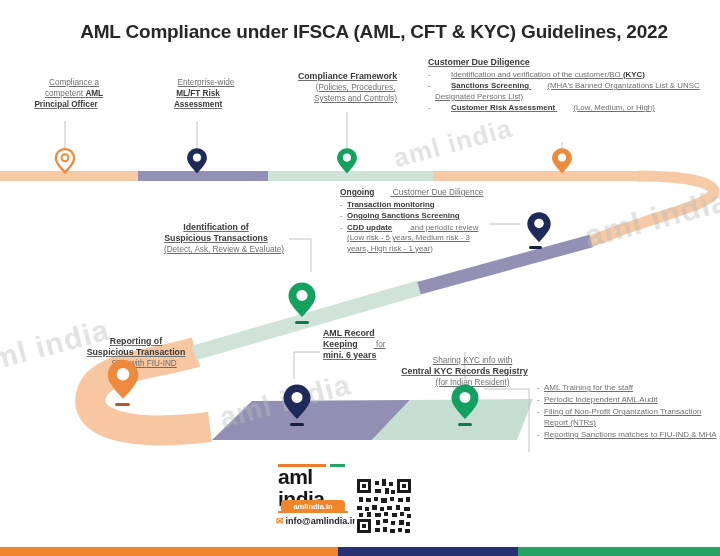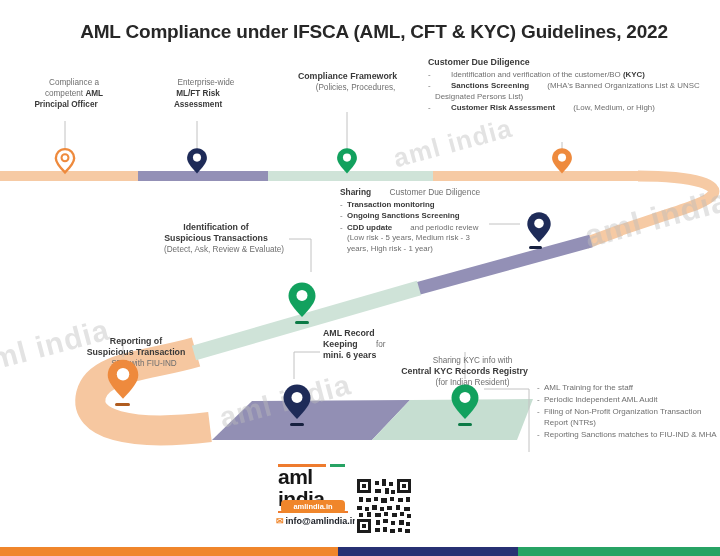--- a/index.html
+++ b/index.html
@@ -9,21 +9,21 @@
     font-family:"Liberation Sans",sans-serif;color:#6f6f6f;
   }
   .abs{position:absolute;}
   .center{text-align:center;}
   .b{font-weight:700;color:#3a3a3a;}
   .reg{font-weight:400;color:#6f6f6f;padding-left:16px;}
   .page-title{
     left:0;top:21px;width:720px;text-align:center;
     font-size:19px;font-weight:700;color:#272727;letter-spacing:-0.2px;padding-left:14px;
   }
-  .tb{font-size:8.2px;line-height:11px;}
+  .tb{font-size:8.2px;line-height:11px;text-decoration:underline;}
   .tb .t9{font-size:8.8px;}
   .bullets{margin:0;padding:0;list-style:none;}
   .bullet{position:relative;padding-left:7px;margin-bottom:1px;}
   .bullet::before{content:"-";position:absolute;left:0;top:0;color:#6f6f6f;}
   .watermark{
     font-weight:700;color:#bdbdbd;opacity:.42;letter-spacing:1px;
     transform:rotate(-15deg);white-space:nowrap;pointer-events:none;
   }
   .pin{position:absolute;}
   .pin-dash{position:absolute;height:3px;border-radius:2px;}
@@ -103,33 +103,34 @@
 
   <div class="abs tb center z2" style="left:148px;top:77px;width:100px;">
     <div class="reg">Enterprise-wide</div>
     <div class="b">ML/FT Risk</div>
     <div class="b">Assessment</div>
   </div>
 
   <div class="abs tb center z2" style="left:270px;top:71px;width:155px;">
     <div class="b t9">Compliance Framework</div>
     <div class="reg">(Policies, Procedures,</div>
+    <div class="reg">Systems and Controls)</div>
   </div>
 
   <div class="abs tb z2" style="left:428px;top:57px;width:290px;line-height:10.5px;font-size:7.9px;">
     <div class="b t9" style="margin-bottom:2px;">Customer Due Diligence</div>
     <div class="bullets">
       <div class="bullet"><span class="reg">Identification and verification of the customer/BO </span><span class="b">(KYC)</span><span class="reg"></span></div>
       <div class="bullet"><span class="reg"></span><span class="b">Sanctions Screening </span><span class="reg">(MHA's Banned Organizations List &amp; UNSC Designated Persons List)</span></div>
       <div class="bullet"><span class="reg"></span><span class="b">Customer Risk Assessment </span><span class="reg">(Low, Medium, or High)</span></div>
     </div>
   </div>
 
   <div class="abs tb z2" style="left:340px;top:187px;width:152px;line-height:10.5px;font-size:7.9px;">
-    <div style="margin-bottom:2px;font-size:8.4px;"><span class="b">Sharing</span><span class="reg"> Customer Due Diligence</span></div>
+    <div style="margin-bottom:2px;font-size:8.4px;"><span class="b">Ongoing</span><span class="reg"> Customer Due Diligence</span></div>
     <div class="bullets">
       <div class="bullet"><span class="b">Transaction monitoring</span></div>
       <div class="bullet"><span class="b">Ongoing Sanctions Screening</span></div>
       <div class="bullet"><span class="b">CDD update</span><span class="reg"> and periodic review (Low risk - 5 years, Medium risk - 3 years, High risk - 1 year)</span></div>
     </div>
   </div>
 
   <div class="abs tb center z2" style="left:140px;top:222px;width:152px;">
     <div class="b t9">Identification of</div>
     <div class="b t9">Suspicious Transactions</div>

